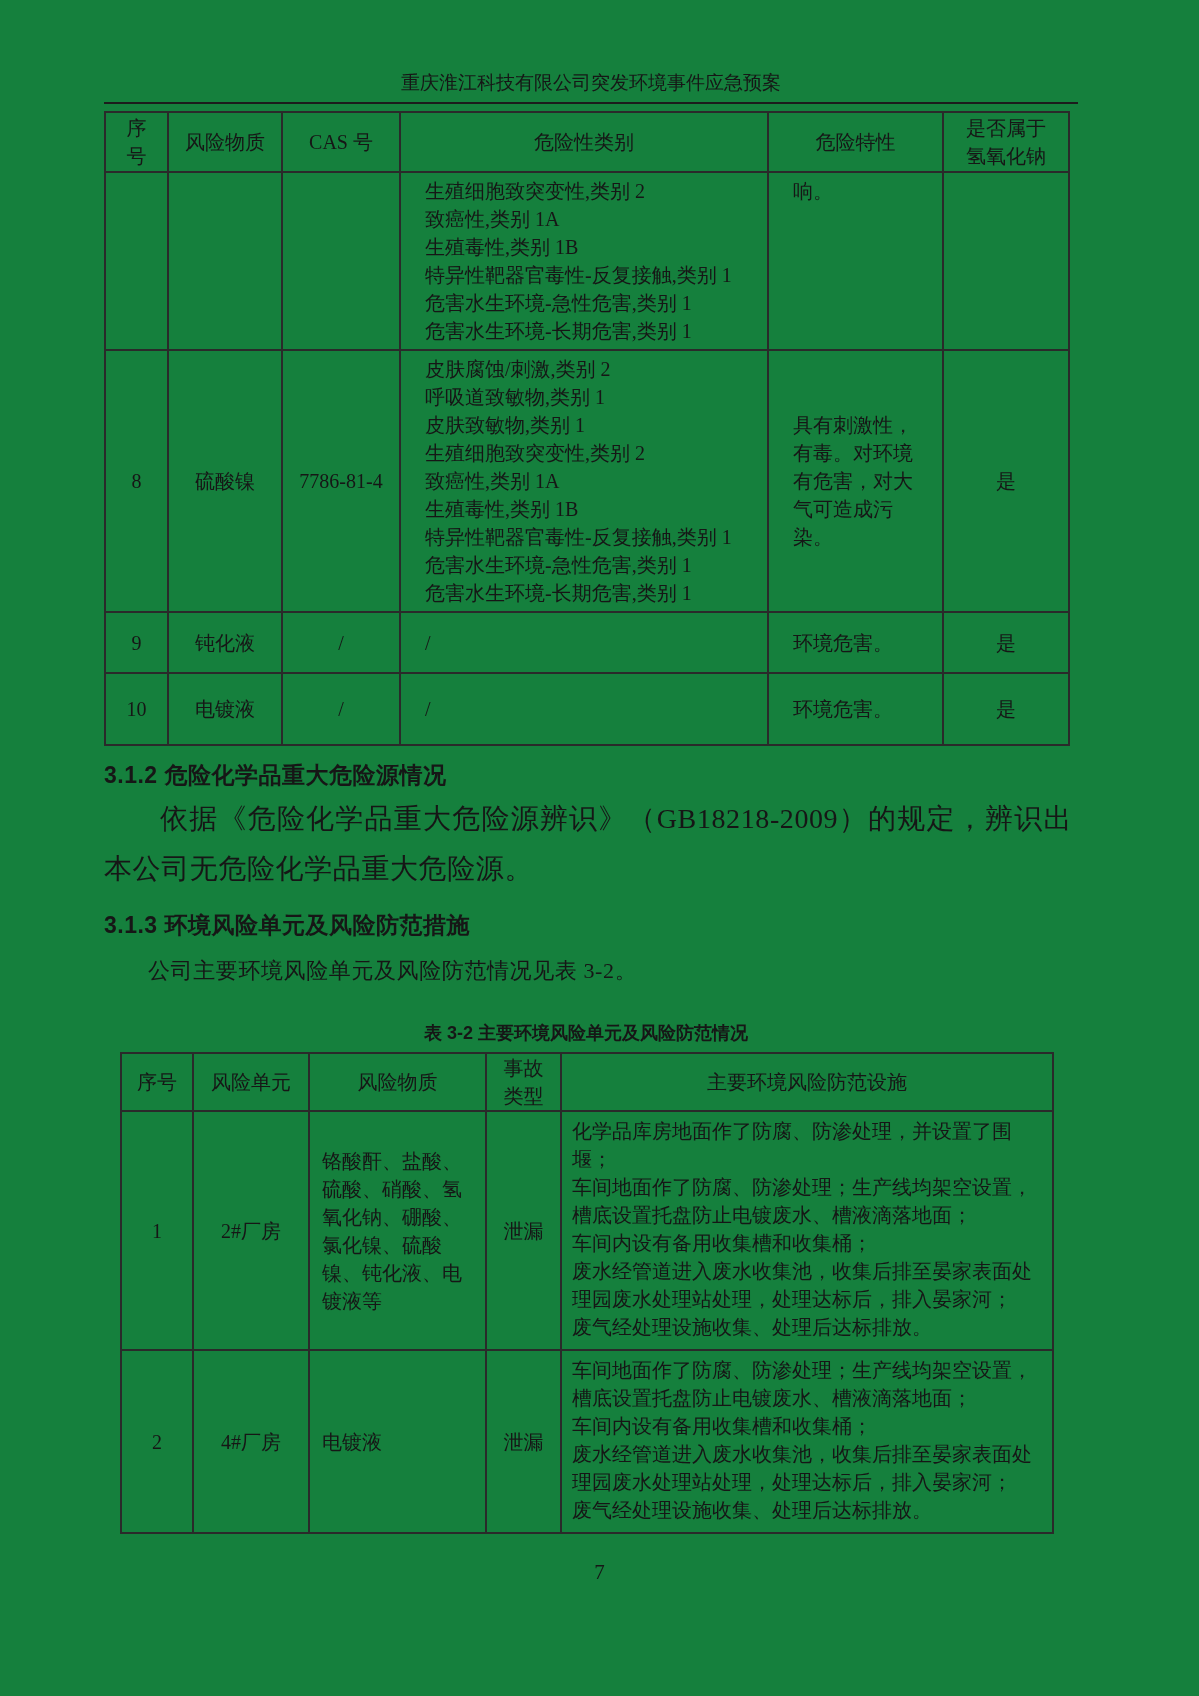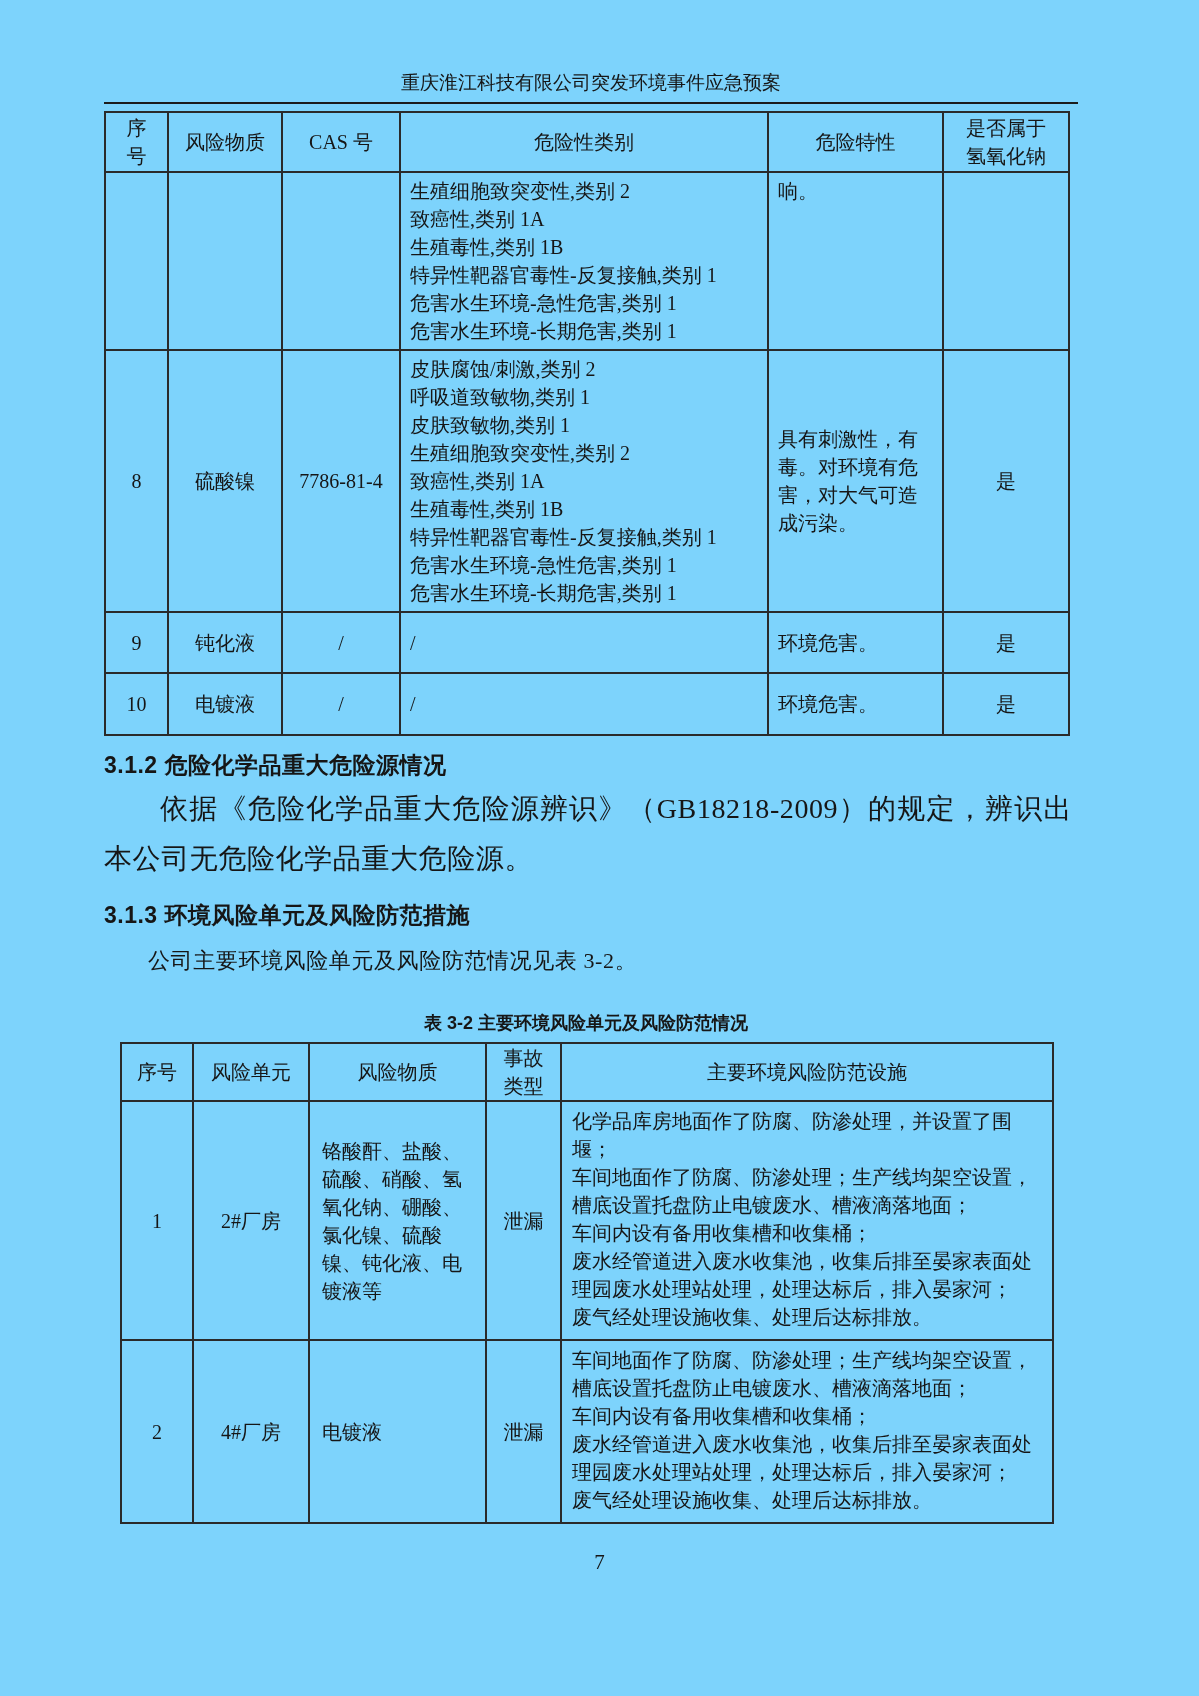--- a/index.html
+++ b/index.html
@@ -1,21 +1,21 @@
 <!DOCTYPE html>
 <html><head>
 <meta charset="utf-8">
 <style>
   * { margin:0; padding:0; box-sizing:border-box; }
   html,body { background:#888; }
   .page {
     position:relative;
     width:1199px; height:1696px;
     margin:0 auto;
-    background:#7dd3fc;
+    background:#15803d;
     font-family:"Liberation Serif", serif;
     color:#161616;
     overflow:hidden;
   }
   
   .doc-header {
     margin:0 0 0 104px;
     width:974px;
     padding-top:70px;
     padding-bottom:6px;
@@ -29,29 +29,29 @@
   td, th {
     border:2px solid #2a2a2a;
     font-size:20px;
     line-height:28px;
     font-weight:normal;
     vertical-align:middle;
     white-space:pre-line;
     overflow:hidden;
   }
   .c { text-align:center; }
-  .l { text-align:left; padding:4px 9px; }
+  .l { text-align:left; padding:4px 24px; }
   .top { vertical-align:top; }
   
   .table1 { margin:7px 0 0 104px; width:964px; }
   .table1 th { height:60px; }
   .table1 .rowA td { height:171px; }
   .table1 .row8 td { height:241px; }
   .table1 .row9 td { height:61px; }
-  .table1 .row10 td { height:62px; }
+  .table1 .row10 td { height:72px; }
   
   .h-section {
     margin:14px 0 0 104px;
     font-family:"Liberation Sans", sans-serif;
     font-weight:bold;
     font-size:23px;
     line-height:30px;
     letter-spacing:0.5px;
   }
   .para {

